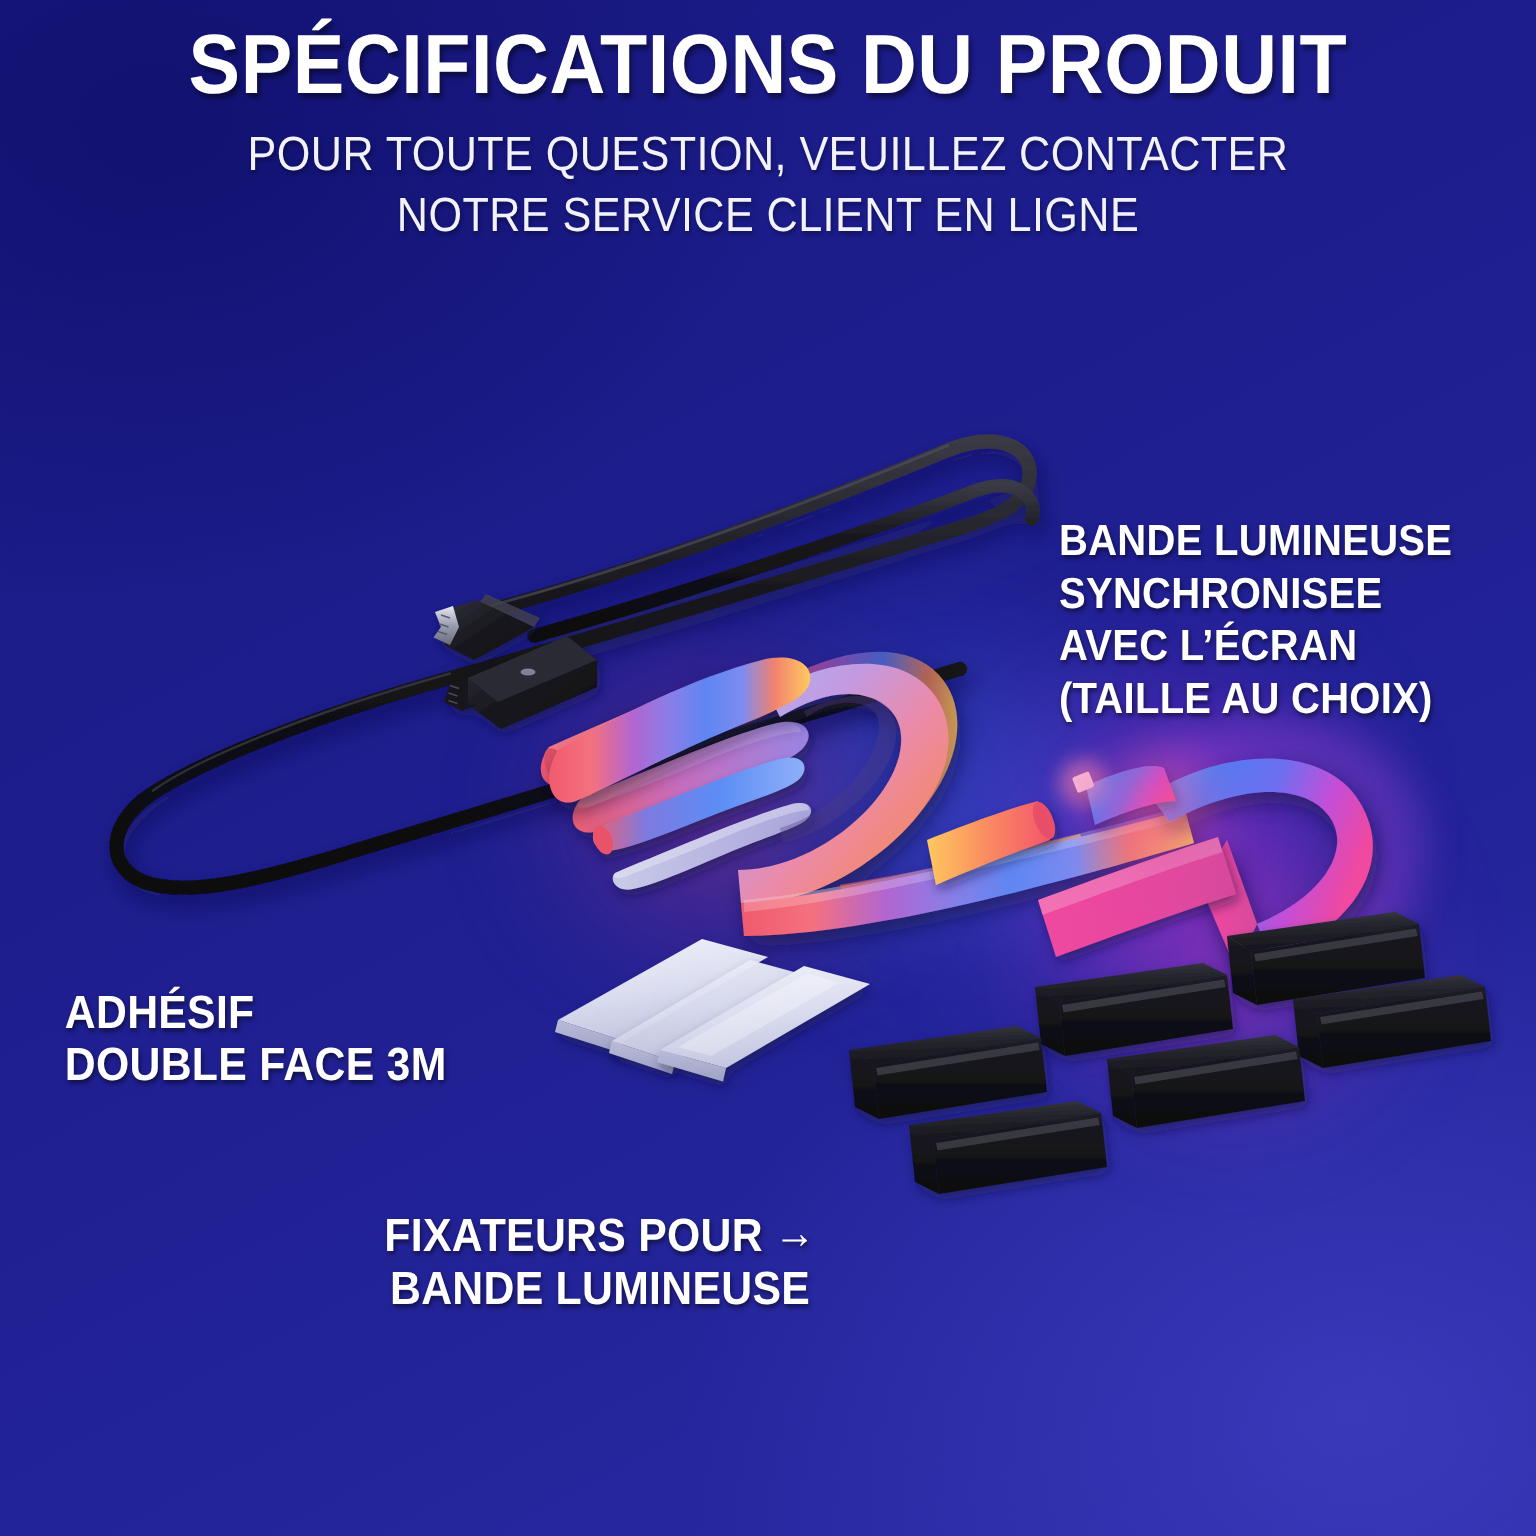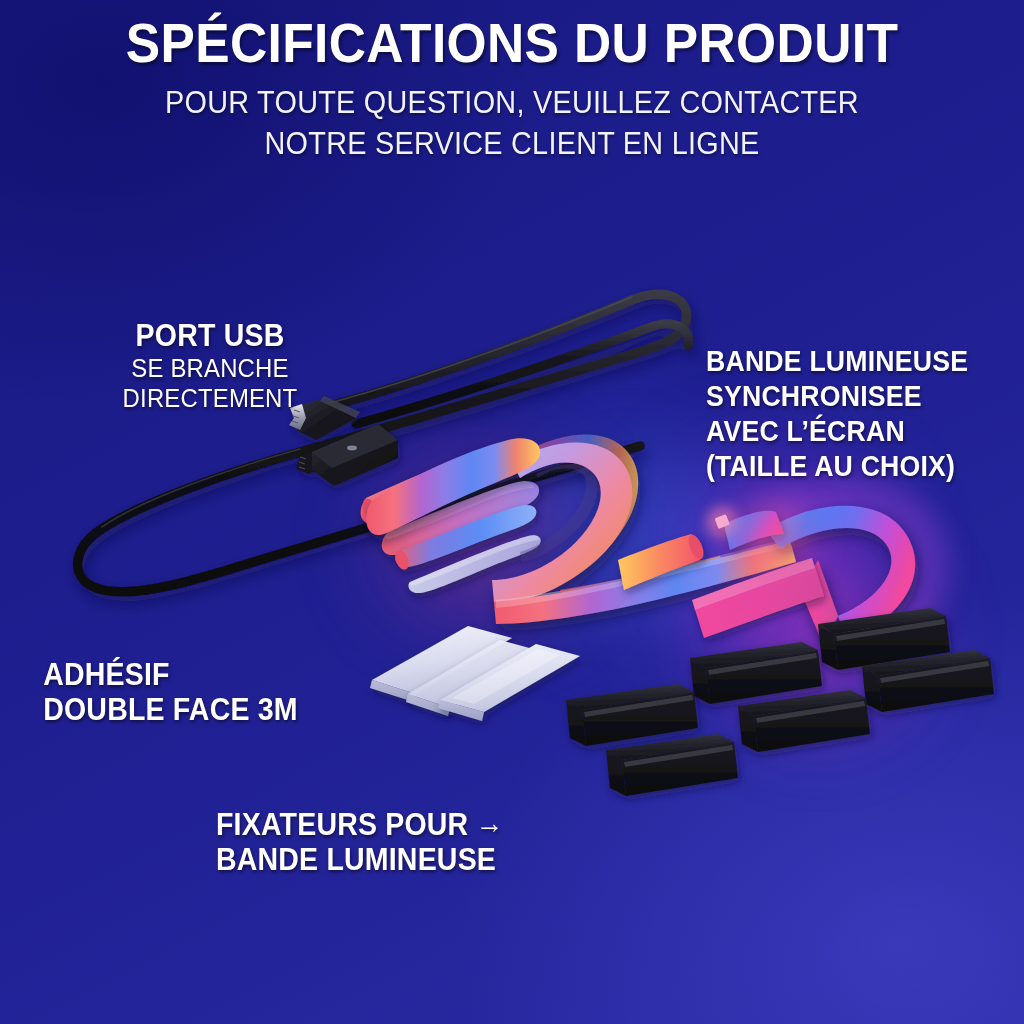--- a/index.html
+++ b/index.html
@@ -49,21 +49,21 @@
   .cal.lf{text-align:left;}
   .squeeze{display:block;transform:scaleX(.92);transform-origin:inherit;}
 
   #lbl-usb{left:60px;top:318px;width:300px;text-align:center;}
   #lbl-usb .squeeze{transform-origin:center;}
   #lbl-strip{left:706px;top:344px;width:330px;text-align:left;}
   #lbl-strip .squeeze{transform-origin:left;}
   #lbl-strip .l1{font-size:29px;line-height:1.21;}
   #lbl-adh{left:30px;top:657px;width:330px;text-align:left;}
   #lbl-adh .squeeze{transform-origin:center;}
-  #lbl-fix{left:200px;top:806px;width:400px;text-align:left;}
+  #lbl-fix{left:200px;top:806px;width:400px;text-align:center;}
   #lbl-fix .squeeze{transform-origin:center;}
   .arrow{font-weight:400;font-size:30px;padding-left:8px;vertical-align:2px;}
 
   
   #art{position:absolute;left:0;top:0;width:1024px;height:1024px;}
 </style>
 </head>
 <body>
 
 <div id="stage">
@@ -373,27 +373,20 @@
   <div class="glow glow-sm"></div>
 
   <div class="hdr">
     <div class="title">SPÉCIFICATIONS DU PRODUIT</div>
     <div class="sub">
       <div>POUR TOUTE QUESTION, VEUILLEZ CONTACTER</div>
       <div>NOTRE SERVICE CLIENT EN LIGNE</div>
     </div>
   </div>
 
-  <div class="cal ctr" id="lbl-usb">
-    <span class="squeeze">
-      <div class="l1">PORT USB</div>
-      <div class="l2">SE BRANCHE</div>
-      <div class="l2">DIRECTEMENT</div>
-    </span>
-  </div>
 
   <div class="cal lf" id="lbl-strip">
     <span class="squeeze">
       <div class="l1">BANDE LUMINEUSE</div>
       <div class="l1">SYNCHRONISEE</div>
       <div class="l1">AVEC L’ÉCRAN</div>
       <div class="l1">(TAILLE AU CHOIX)</div>
     </span>
   </div>
 

